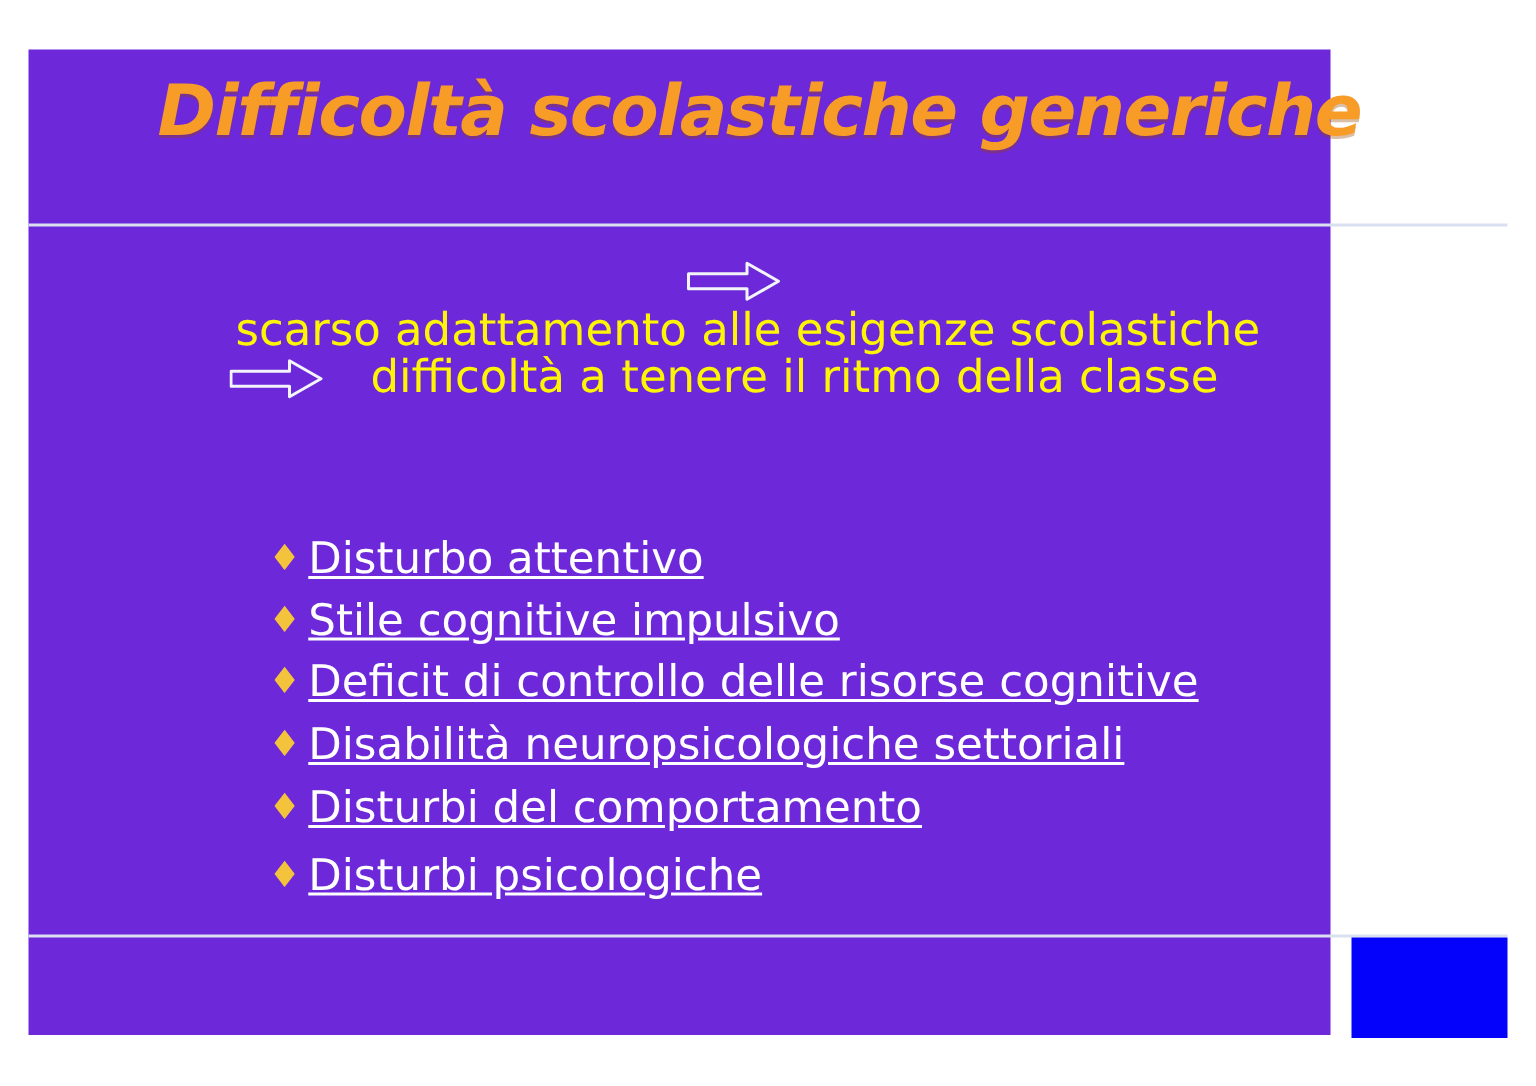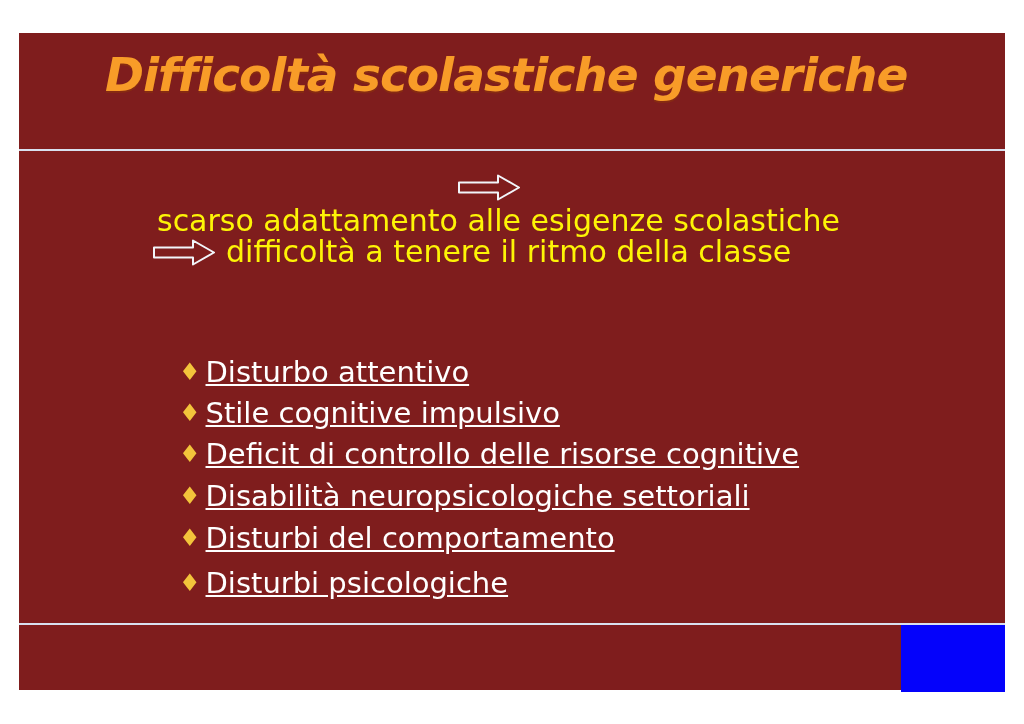--- a/index.html
+++ b/index.html
@@ -1,31 +1,31 @@
 <!DOCTYPE html>
 <html><head>
 <meta charset="utf-8">
 <style>
   html,body{margin:0;padding:0;background:#ffffff;}
   .page{position:relative;width:1024px;height:724px;background:#ffffff;overflow:hidden;
         font-family:"DejaVu Sans", sans-serif;}
-  .slide{position:absolute;left:19px;top:33px;width:986px;height:657px;background:#7f1d1d;}
+  .slide{position:absolute;left:19px;top:33px;width:868px;height:657px;background:#6d28d9;}
   .title{position:absolute;left:86px;top:14px;margin:0;font-size:47px;line-height:56px;
          font-style:italic;font-weight:600;color:#f89c28;letter-spacing:-1px;
          text-shadow:0 2px 0 rgba(150,70,0,0.35);white-space:nowrap;}
   .rule{position:absolute;left:0;width:986px;height:2px;background:#d9e0ef;}
   .rule-top{top:116px;}
   .rule-bottom{top:590px;}
   .arrow-row{position:absolute;display:flex;align-items:center;height:40px;}
   .row-0{left:119px;top:141px;flex-direction:column;}
   .row-1{left:134px;top:199px;}
   .row-2{left:153px;top:254px;}
   .arrow{flex:0 0 auto;}
   .row-0 .arrow-text{margin-left:19px;}
-  .row-1 .arrow-text{margin-left:10px;text-align:center;}
+  .row-1 .arrow-text{margin-left:31px;text-align:center;}
   .row-2 .arrow-text{margin-left:28px;}
   .arrow-text{color:#fdf406;font-size:30px;line-height:40px;white-space:nowrap;font-weight:500;}
   .bullet-row{position:absolute;left:160px;display:flex;align-items:center;height:36px;}
   .b-0{top:321px;} .b-1{top:362px;} .b-2{top:403px;} .b-3{top:445px;} .b-4{top:487px;} .b-5{top:532px;}
   .bullet-marker{color:#f3c43b;font-size:24px;line-height:24px;margin-right:5px;flex:0 0 auto;}
   .bullet-text{color:#ffffff;font-size:29px;line-height:36px;white-space:nowrap;font-weight:500;text-decoration:underline;}
   .corner-box{position:absolute;left:901px;top:625px;width:104px;height:67px;background:#0402fb;}
 </style>
 </head>
 <body>

